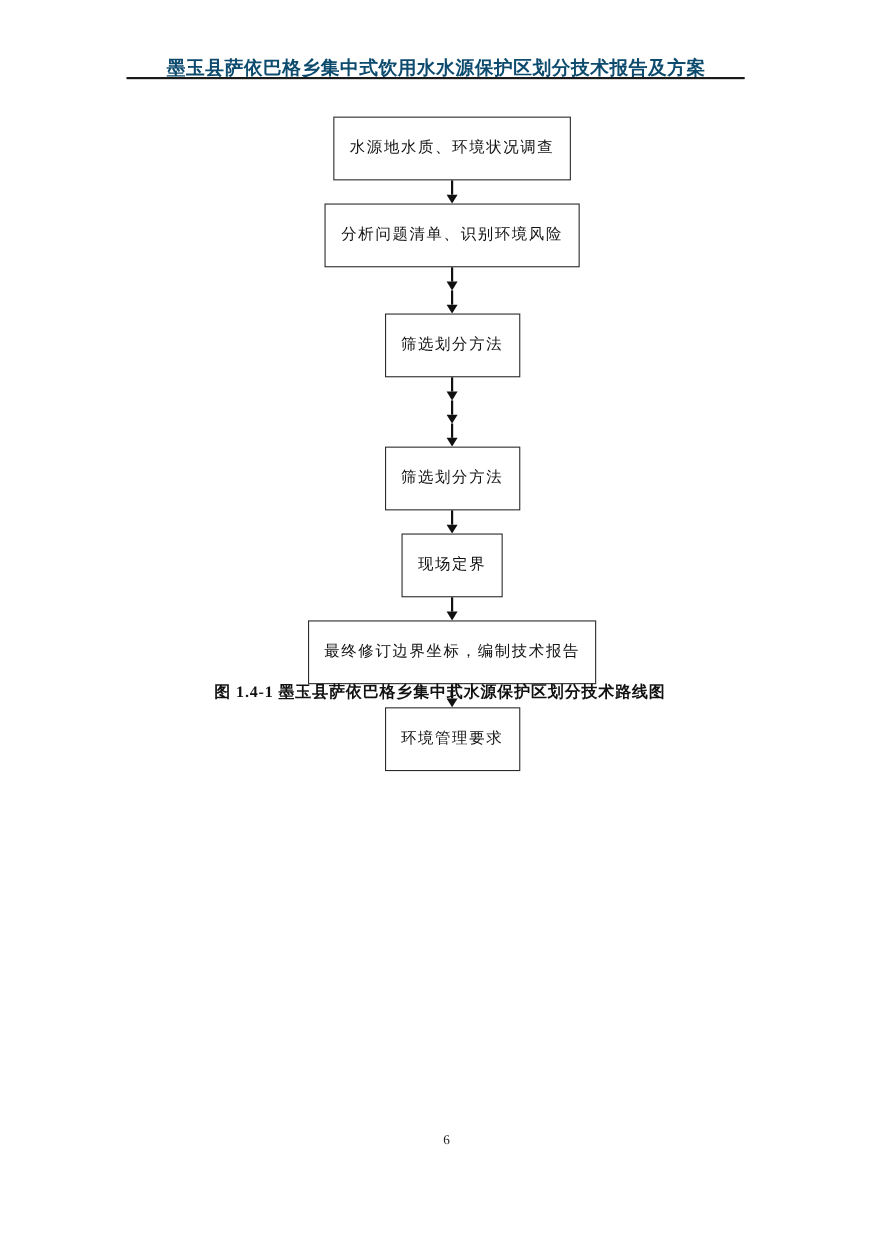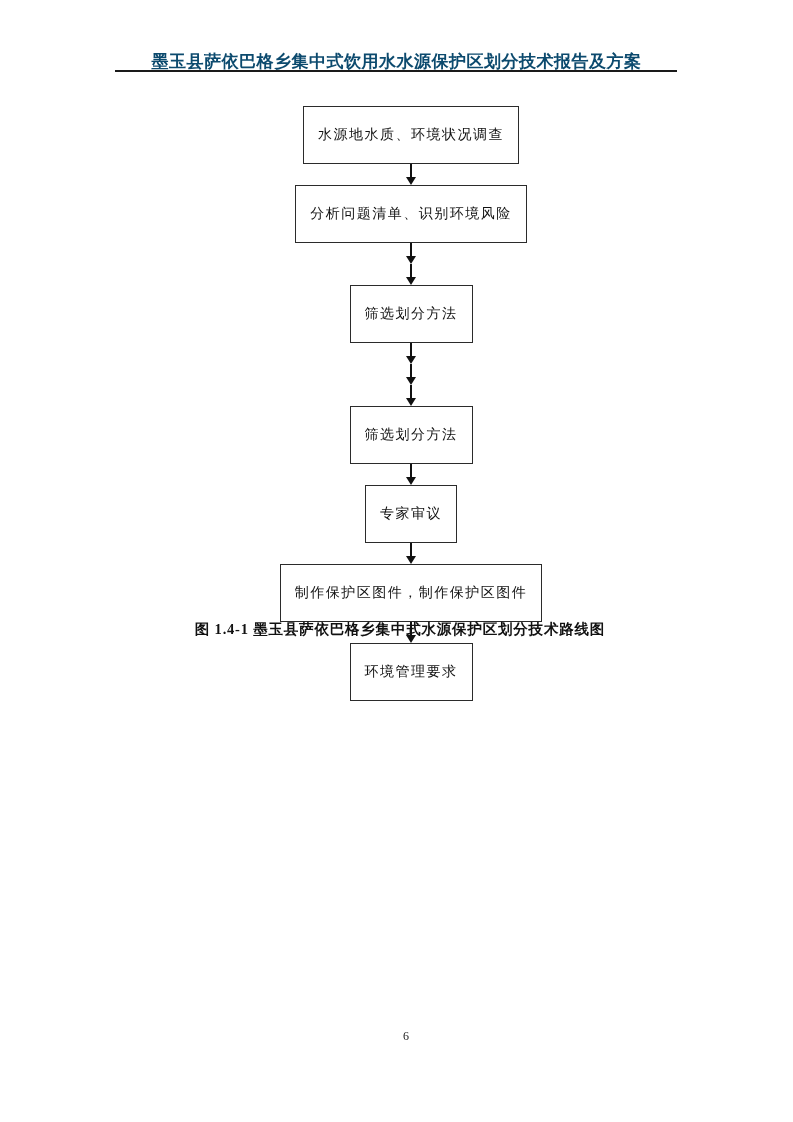--- a/index.html
+++ b/index.html
@@ -134,26 +134,26 @@
       </div>
     <div class="fc-arrow">
         <div class="stem"></div>
         <div class="head"></div>
       </div>
     <div class="fc-box">筛选划分方法</div>
     <div class="fc-arrow">
         <div class="stem"></div>
         <div class="head"></div>
       </div>
-    <div class="fc-box">专家审议</div>
+    <div class="fc-box">现场定界</div>
     <div class="fc-arrow">
         <div class="stem"></div>
         <div class="head"></div>
       </div>
-    <div class="fc-box">制作保护区图件，制作保护区图件</div>
+    <div class="fc-box">最终修订边界坐标，编制技术报告</div>
     <div class="fc-arrow">
         <div class="stem"></div>
         <div class="head"></div>
       </div>
     <div class="fc-box">环境管理要求</div>
   </div>
 
   <div class="figure-caption">图 1.4-1 墨玉县萨依巴格乡集中式水源保护区划分技术路线图</div>
 
   <div class="page-number">6</div>

